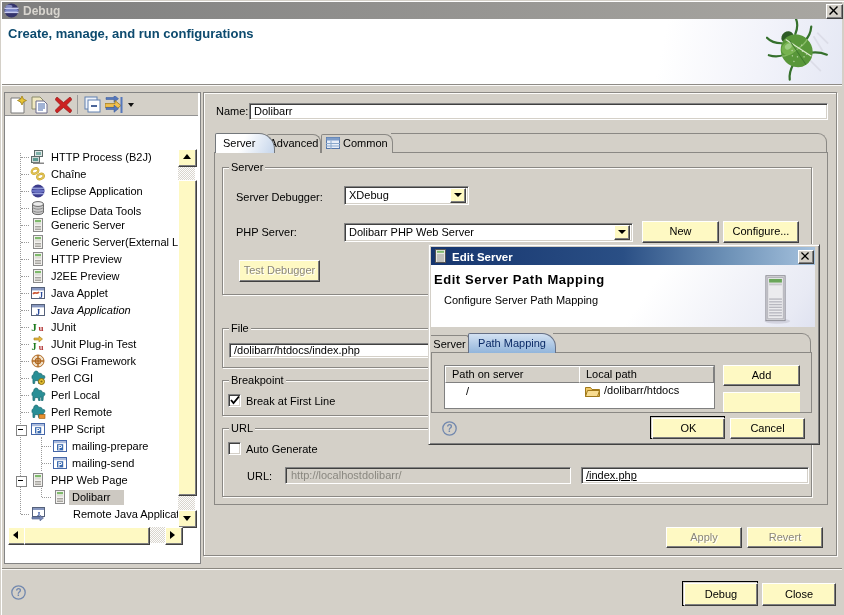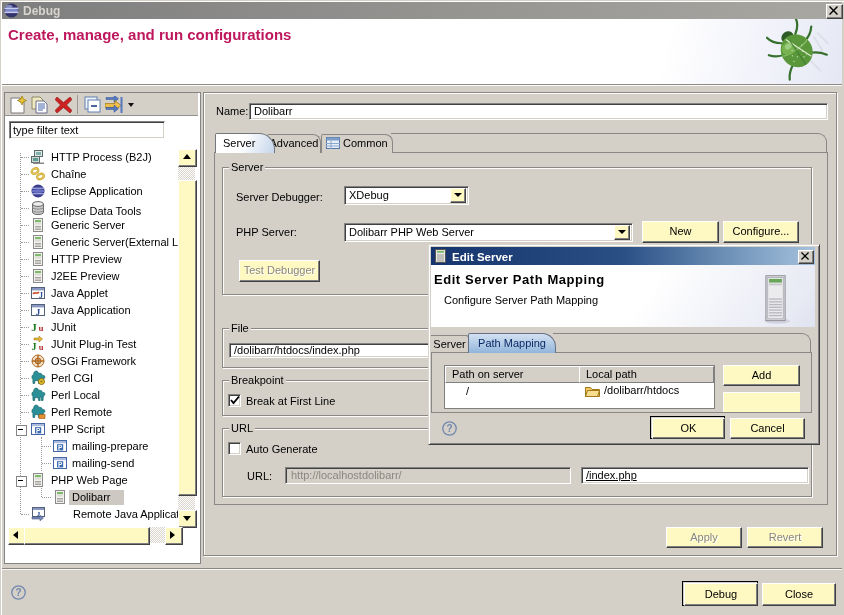--- a/index.html
+++ b/index.html
@@ -39,21 +39,21 @@
     <rect x="0.5" y="8.6" width="14" height="1.5" fill="#c8ccf0"></rect>
     <ellipse cx="5" cy="3.4" rx="3.4" ry="1.6" fill="#9aa2d8" opacity="0.8"></ellipse>
   </svg>
   <div class="ab" style="left:23px;top:4px;font-weight:bold;font-size:12px;color:#d8d5cf;">Debug</div>
   <div class="ab xbtn" style="left:826px;top:4px;width:15px;height:13px;"></div>
   <svg class="ab" style="left:829px;top:6px;" width="9" height="9" viewBox="0 0 9 9">
     <path d="M1 0 L4.5 3.5 L8 0 L9 1 L5.5 4.5 L9 8 L8 9 L4.5 5.5 L1 9 L0 8 L3.5 4.5 L0 1 Z" fill="#000"></path>
   </svg>
 
   <div class="ab" style="left:2px;top:19px;width:840px;height:65px;background:linear-gradient(102deg,#fff 78%,#f2f3fa 90%,#e5e8f4 100%);"></div>
-  <div class="ab" style="left:8px;top:26px;font-weight:bold;font-size:15px;color:#be185d;">Create, manage, and run configurations</div>
+  <div class="ab" style="left:8px;top:26px;font-weight:bold;font-size:13px;color:#0c4a6e;">Create, manage, and run configurations</div>
 
   <svg class="ab" style="left:766px;top:19px;" width="64" height="62" viewBox="0 0 70 66">
     <path d="M52 18 L62 34 M56 14 L68 26 M48 44 L60 56" stroke="#cdcdd8" stroke-width="2" opacity="0.45"></path>
     <g transform="rotate(-34 33 33)">
       <g stroke="#35702c" stroke-width="2.4" fill="none" stroke-linecap="round">
         <path d="M24 18 C 18 14, 15 10, 14 4"></path>
         <path d="M20 30 C 13 29, 9 26, 5 21"></path>
         <path d="M22 44 C 16 47, 12 50, 9 56"></path>
         <path d="M42 18 C 48 14, 51 10, 52 4"></path>
         <path d="M46 30 C 53 29, 57 26, 61 21"></path>
@@ -110,23 +110,20 @@
     <path d="M7 10 h6" stroke="#204080" stroke-width="1.6"></path>
   </svg>
   <svg class="ab" style="left:105px;top:96px" width="19" height="18" viewBox="0 0 19 18">
     <path d="M1 3 h8 v-2.4 L13.5 4.2 L9 7.8 V5 h-8 z" fill="#5577bb" stroke="#335599" stroke-width="0.5" transform="translate(0,-1.5)"></path>
     <path d="M0 7.6 h10 v-3 L16 9.5 L10 14.4 v-3 h-10 z" fill="#f0c050" stroke="#a07818" stroke-width="0.8"></path>
     <path d="M1 13 h8 v-2.4 L13.5 14.2 L9 17.8 V15 h-8 z" fill="#5577bb" stroke="#335599" stroke-width="0.5" transform="translate(0,-1.5)"></path>
     <rect x="15.5" y="1" width="2" height="16" fill="#5577bb"></rect>
   </svg>
   <div class="ab" style="left:128px;top:103px;width:0;height:0;border:3.5px solid transparent;border-top:4px solid #111;border-bottom:none;"></div>
 
-  <div class="ab fld" style="left:9px;top:121px;width:154px;height:16px;">
-    <div class="ab" style="left:3px;top:1px;line-height:14px;">type filter text</div>
-  </div>
 
   <div id="tree">
       <svg width="0" height="0" style="position:absolute">
         <defs>
           <symbol id="i-server" viewBox="0 0 16 16">
             <rect x="3.5" y="1.5" width="9" height="13" fill="#f2f1ee" stroke="#8a8a8a"></rect>
             <rect x="5" y="3" width="6" height="2.2" fill="#7fba6c"></rect>
             <rect x="5" y="6" width="6" height="1.6" fill="#dddbd6"></rect>
             <g stroke="#a8a6a0" stroke-width="1">
               <path d="M5 9.5 h6"></path>
@@ -274,21 +271,21 @@
         <use href="#i-server"></use>
       </svg>
       <div class="row" style="left:51px;top:268px;">J2EE Preview</div>
       <svg class="ab" style="left:30px;top:285px" width="16" height="16">
         <use href="#i-japplet"></use>
       </svg>
       <div class="row" style="left:51px;top:285px;">Java Applet</div>
       <svg class="ab" style="left:30px;top:302px" width="16" height="16">
         <use href="#i-japp"></use>
       </svg>
-      <div class="row" style="left:51px;top:302px;">Java Application</div>
+      <div class="row" style="left:51px;top:302px;font-style:italic;">Java Application</div>
       <svg class="ab" style="left:30px;top:319px" width="16" height="16">
         <use href="#i-junit"></use>
       </svg>
       <div class="row" style="left:51px;top:319px;">JUnit</div>
       <svg class="ab" style="left:30px;top:336px" width="16" height="16">
         <use href="#i-junitp"></use>
       </svg>
       <div class="row" style="left:51px;top:336px;">JUnit Plug-in Test</div>
       <svg class="ab" style="left:30px;top:353px" width="16" height="16">
         <use href="#i-osgi"></use>

